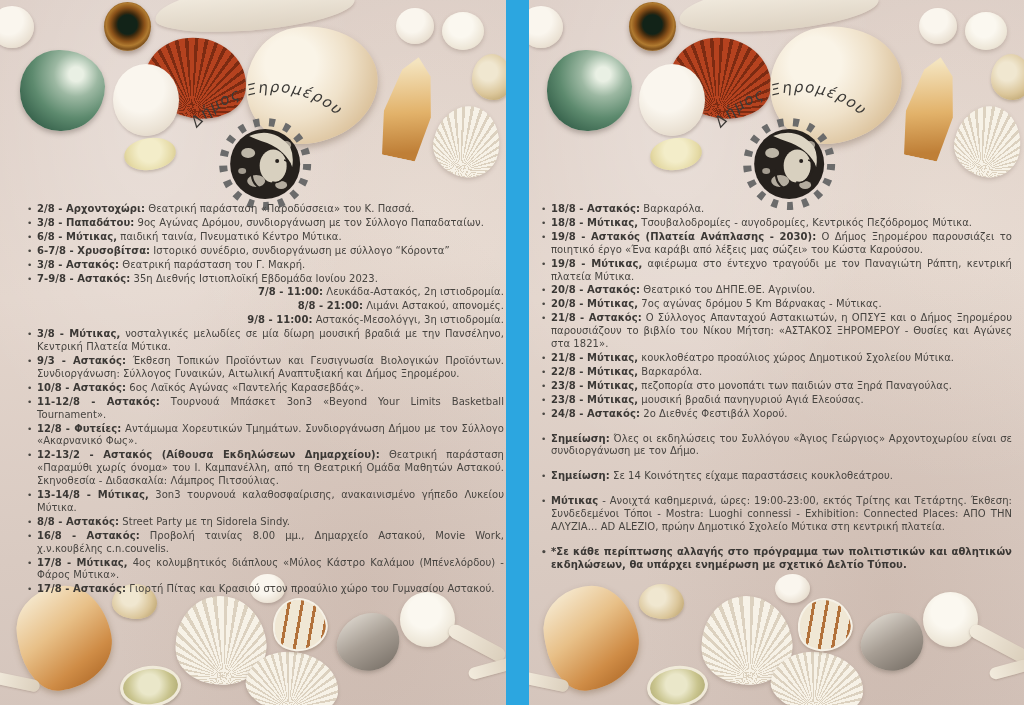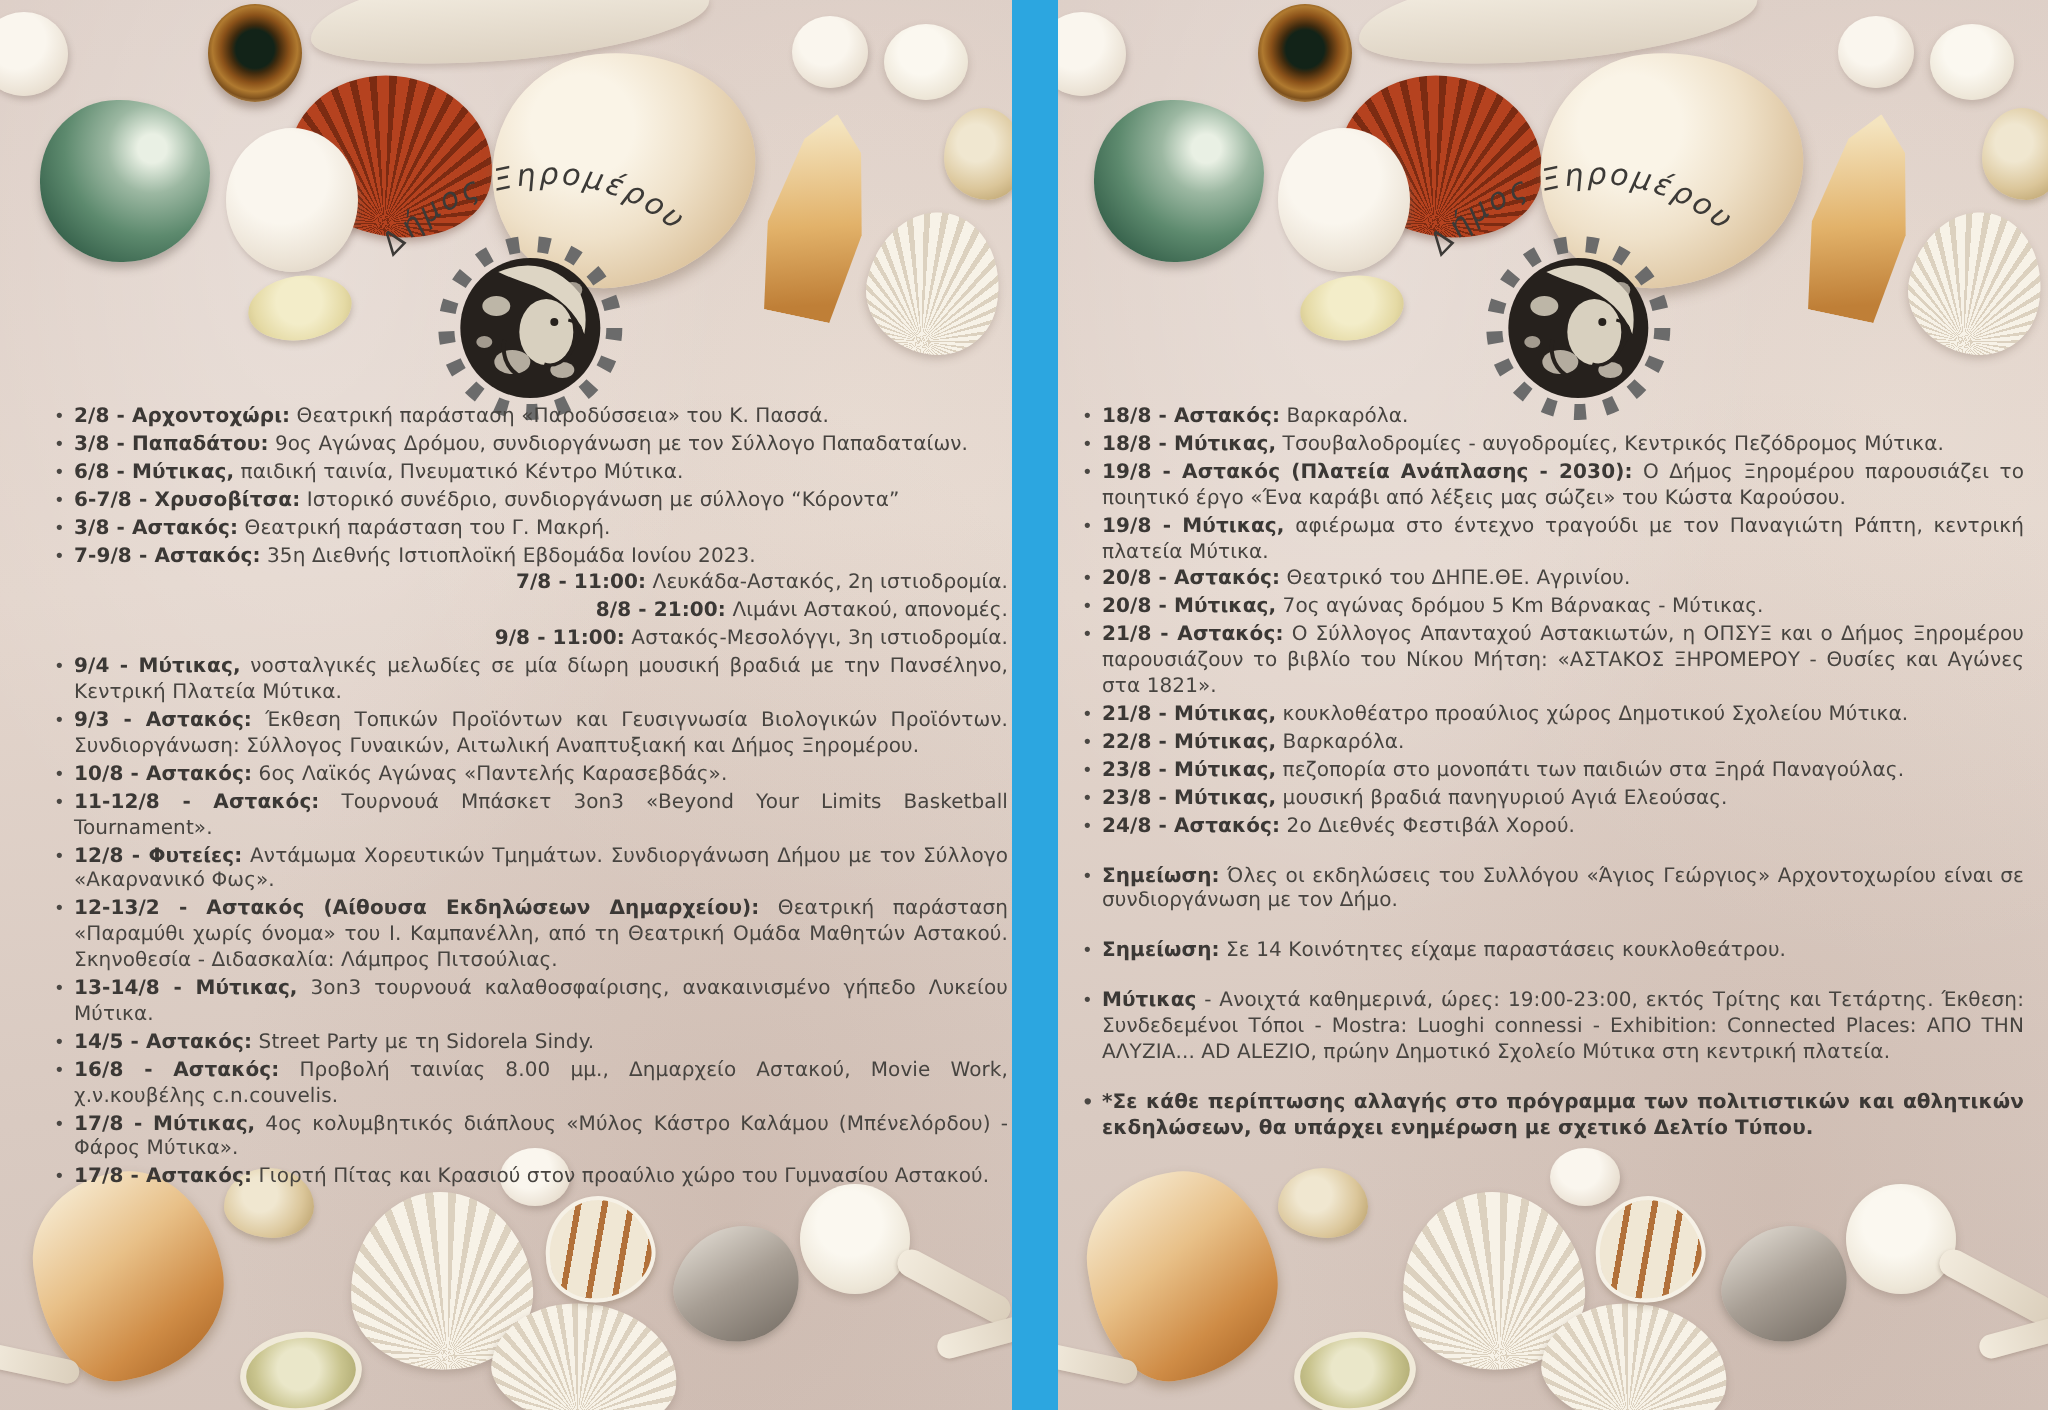--- a/index.html
+++ b/index.html
@@ -125,35 +125,35 @@
       <div class="ev"><span class="lead">3/8 - Αστακός:</span><span class="rest"> Θεατρική παράσταση του Γ. Μακρή.</span></div>
 
       <div class="ev"><span class="lead">7-9/8 - Αστακός:</span><span class="rest"> 35η Διεθνής Ιστιοπλοϊκή Εβδομάδα Ιονίου 2023.</span></div>
 
       <div class="ev indent"><span class="lead">7/8 - 11:00:</span><span class="rest"> Λευκάδα-Αστακός, 2η ιστιοδρομία.</span></div>
 
       <div class="ev indent"><span class="lead">8/8 - 21:00:</span><span class="rest"> Λιμάνι Αστακού, απονομές.</span></div>
 
       <div class="ev indent"><span class="lead">9/8 - 11:00:</span><span class="rest"> Αστακός-Μεσολόγγι, 3η ιστιοδρομία.</span></div>
 
-      <div class="ev"><span class="lead">9/4 - Μύτικας,</span><span class="rest"> νοσταλγικές μελωδίες σε μία δίωρη μουσική βραδιά με την Πανσέληνο, Κεντρική Πλατεία Μύτικα.</span></div>
+      <div class="ev"><span class="lead">3/8 - Μύτικας,</span><span class="rest"> νοσταλγικές μελωδίες σε μία δίωρη μουσική βραδιά με την Πανσέληνο, Κεντρική Πλατεία Μύτικα.</span></div>
 
       <div class="ev"><span class="lead">9/3 - Αστακός:</span><span class="rest"> Έκθεση Τοπικών Προϊόντων και Γευσιγνωσία Βιολογικών Προϊόντων. Συνδιοργάνωση: Σύλλογος Γυναικών, Αιτωλική Αναπτυξιακή και Δήμος Ξηρομέρου.</span></div>
 
       <div class="ev"><span class="lead">10/8 - Αστακός:</span><span class="rest"> 6ος Λαϊκός Αγώνας «Παντελής Καρασεβδάς».</span></div>
 
       <div class="ev"><span class="lead">11-12/8 - Αστακός:</span><span class="rest"> Τουρνουά Μπάσκετ 3on3 «Beyond Your Limits Basketball Tournament».</span></div>
 
       <div class="ev"><span class="lead">12/8 - Φυτείες:</span><span class="rest"> Αντάμωμα Χορευτικών Τμημάτων. Συνδιοργάνωση Δήμου με τον Σύλλογο «Ακαρνανικό Φως».</span></div>
 
       <div class="ev"><span class="lead">12-13/2 - Αστακός (Αίθουσα Εκδηλώσεων Δημαρχείου):</span><span class="rest"> Θεατρική παράσταση «Παραμύθι χωρίς όνομα» του Ι. Καμπανέλλη, από τη Θεατρική Ομάδα Μαθητών Αστακού. Σκηνοθεσία - Διδασκαλία: Λάμπρος Πιτσούλιας.</span></div>
 
       <div class="ev"><span class="lead">13-14/8 - Μύτικας,</span><span class="rest"> 3on3 τουρνουά καλαθοσφαίρισης, ανακαινισμένο γήπεδο Λυκείου Μύτικα.</span></div>
 
-      <div class="ev"><span class="lead">14/5 - Αστακός:</span><span class="rest"> Street Party με τη Sidorela Sindy.</span></div>
+      <div class="ev"><span class="lead">8/8 - Αστακός:</span><span class="rest"> Street Party με τη Sidorela Sindy.</span></div>
 
       <div class="ev"><span class="lead">16/8 - Αστακός:</span><span class="rest"> Προβολή ταινίας 8.00 μμ., Δημαρχείο Αστακού, Movie Work, χ.ν.κουβέλης c.n.couvelis.</span></div>
 
       <div class="ev"><span class="lead">17/8 - Μύτικας,</span><span class="rest"> 4ος κολυμβητικός διάπλους «Μύλος Κάστρο Καλάμου (Μπένελόρδου) - Φάρος Μύτικα».</span></div>
 
       <div class="ev"><span class="lead">17/8 - Αστακός:</span><span class="rest"> Γιορτή Πίτας και Κρασιού στον προαύλιο χώρο του Γυμνασίου Αστακού.</span></div>
     </div>
 </div>
 
 <div class="divider" style="background:#2ca6e0"></div>

